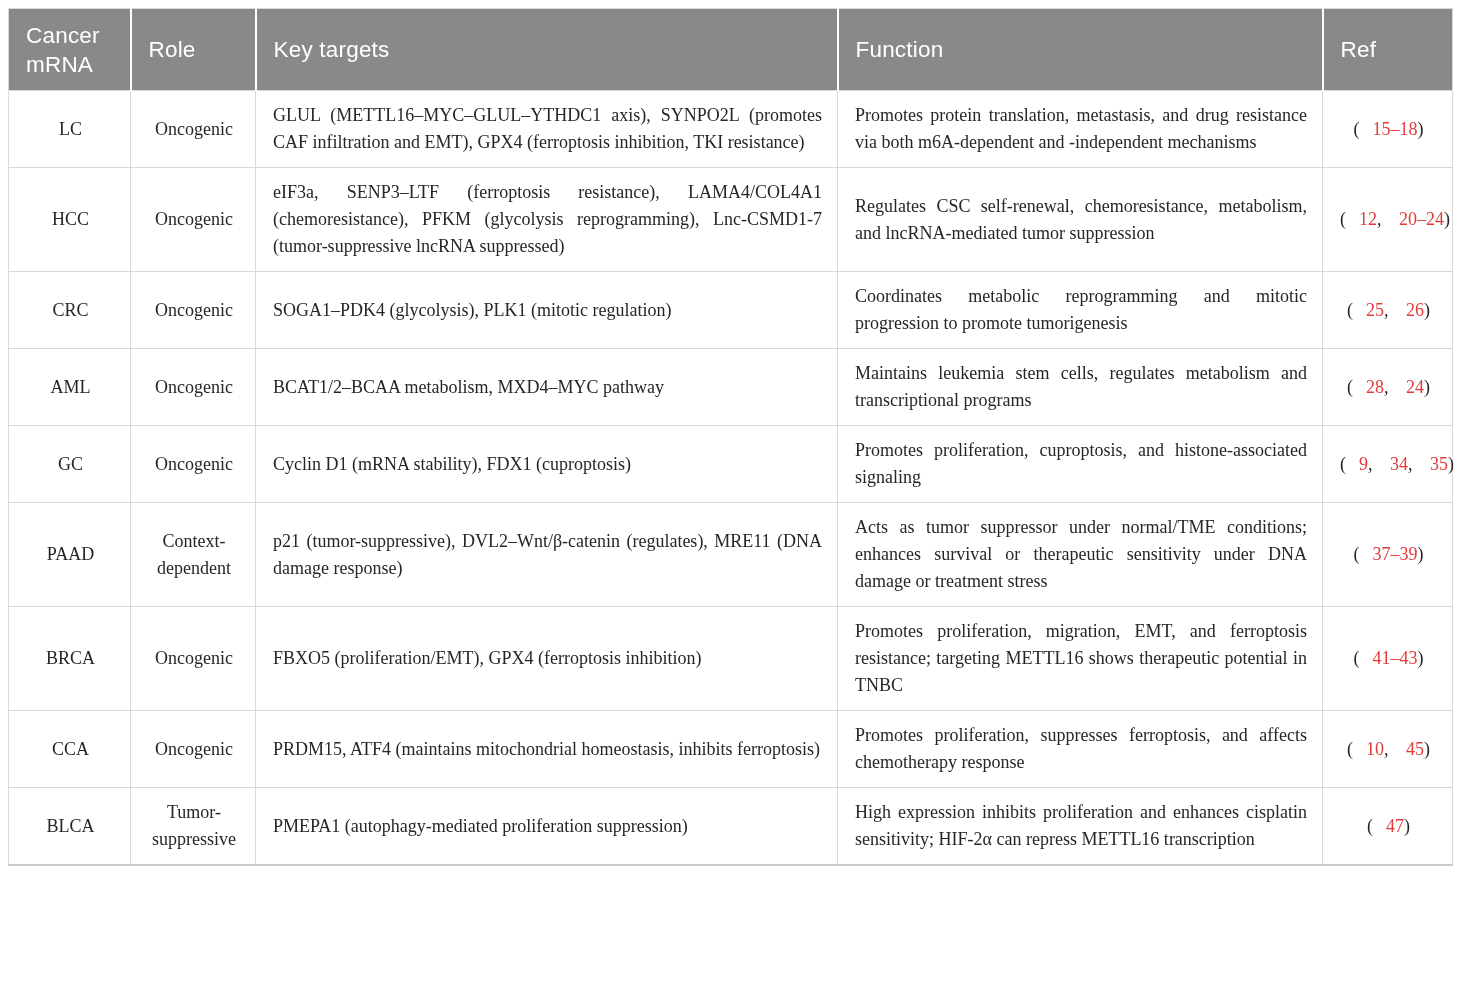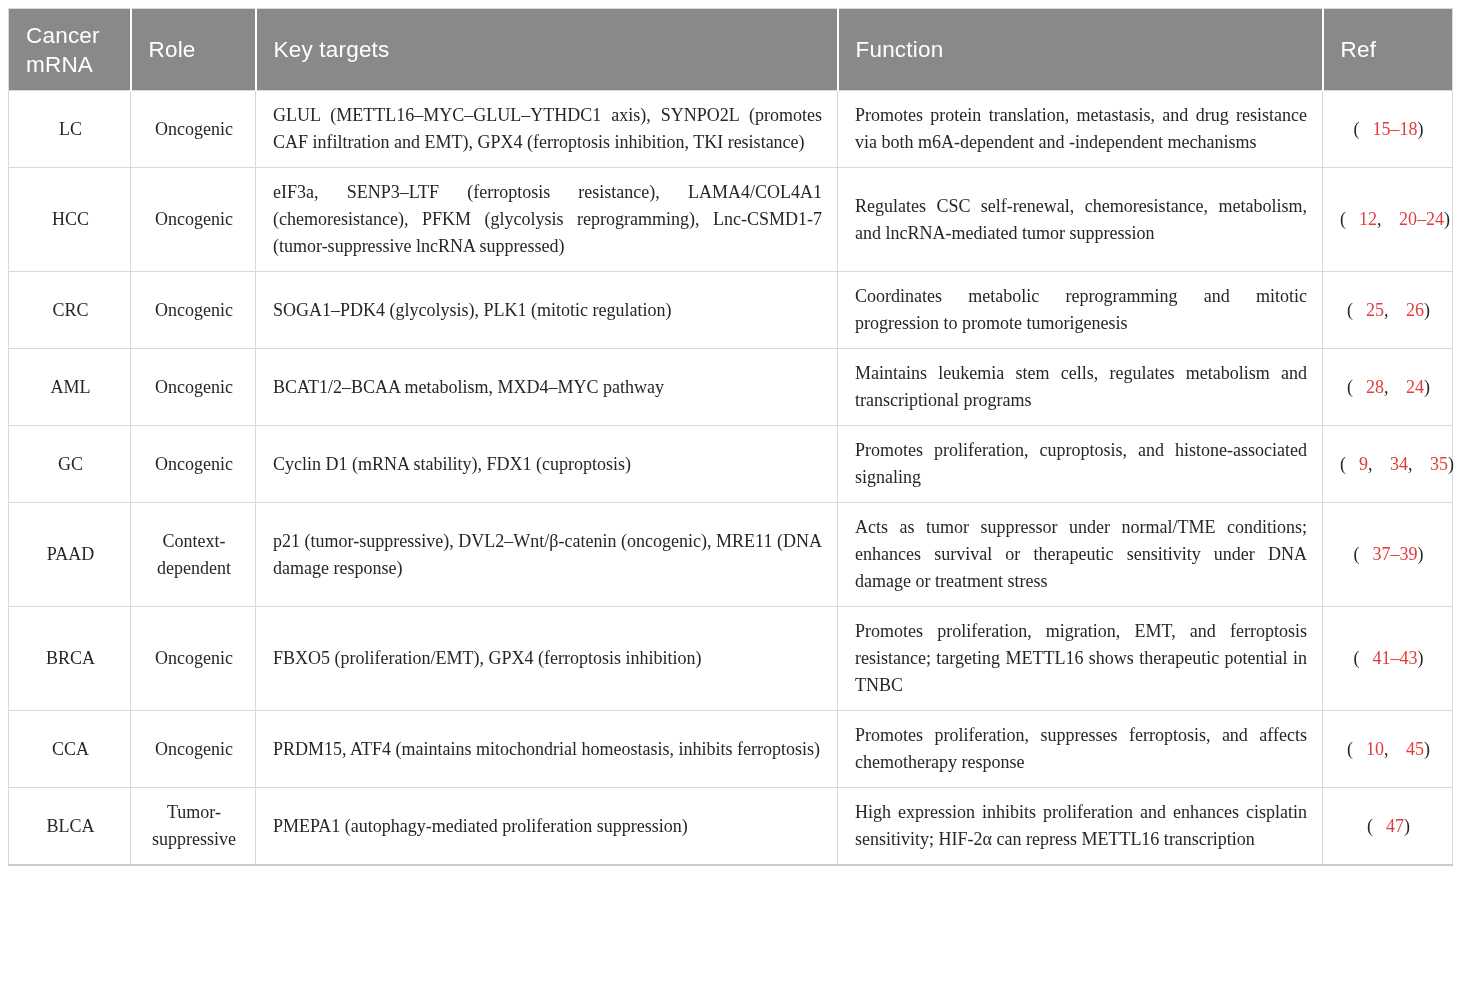--- a/index.html
+++ b/index.html
@@ -110,21 +110,21 @@
         <tr>
           <td>GC</td>
           <td>Oncogenic</td>
           <td class="cell-justify">Cyclin D1 (mRNA stability), FDX1 (cuproptosis)</td>
           <td class="cell-justify">Promotes proliferation, cuproptosis, and histone-associated signaling</td>
           <td class="ref-cell">(<span class="ref-link">9</span>, <span class="ref-link">34</span>, <span class="ref-link">35</span>)</td>
         </tr>
         <tr>
           <td>PAAD</td>
           <td>Context-dependent</td>
-          <td class="cell-justify">p21 (tumor-suppressive), DVL2–Wnt/β-catenin (oncogenic), MRE11 (DNA damage response)</td>
+          <td class="cell-justify">p21 (tumor-suppressive), DVL2–Wnt/β-catenin (regulates), MRE11 (DNA damage response)</td>
           <td class="cell-justify">Acts as tumor suppressor under normal/TME conditions; enhances survival or therapeutic sensitivity under DNA damage or treatment stress</td>
           <td class="ref-cell">(<span class="ref-link">37–39</span>)</td>
         </tr>
         <tr>
           <td>BRCA</td>
           <td>Oncogenic</td>
           <td class="cell-justify">FBXO5 (proliferation/EMT), GPX4 (ferroptosis inhibition)</td>
           <td class="cell-justify">Promotes proliferation, migration, EMT, and ferroptosis resistance; targeting METTL16 shows therapeutic potential in TNBC</td>
           <td class="ref-cell">(<span class="ref-link">41–43</span>)</td>
         </tr>

